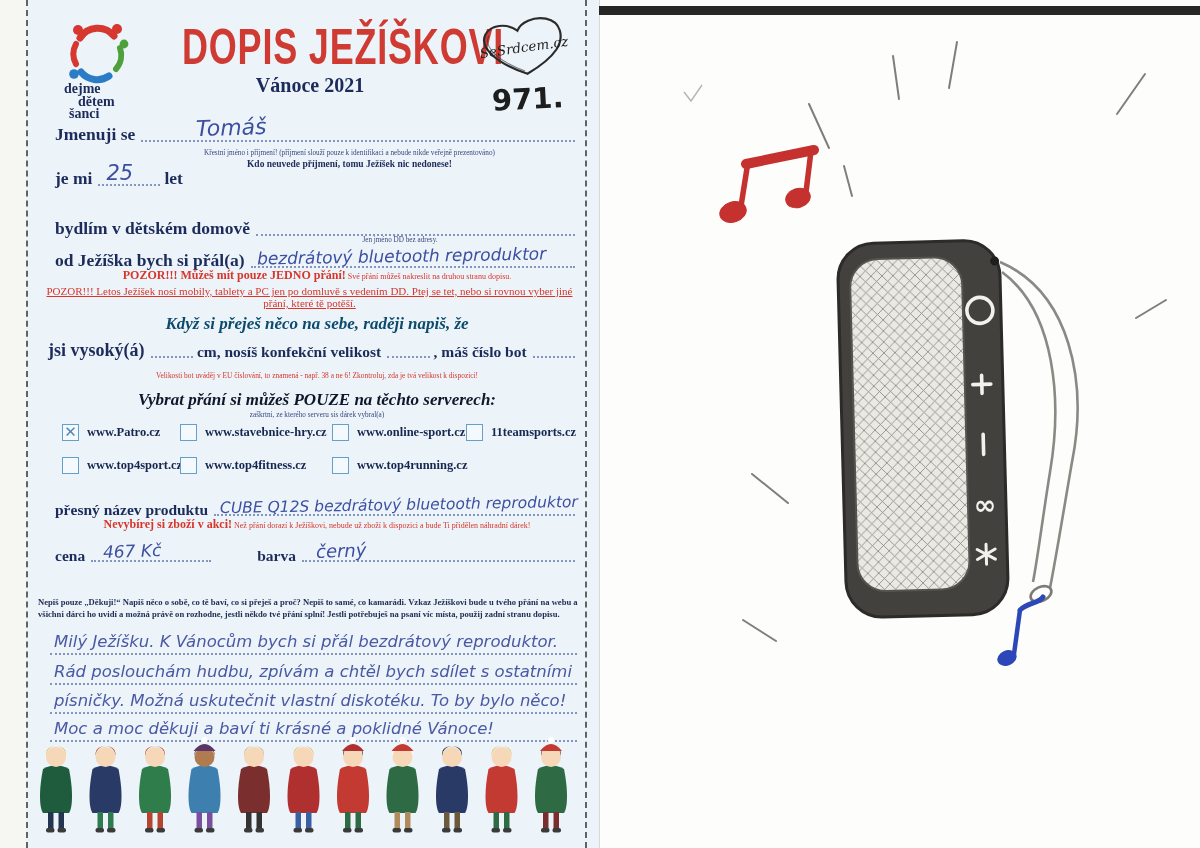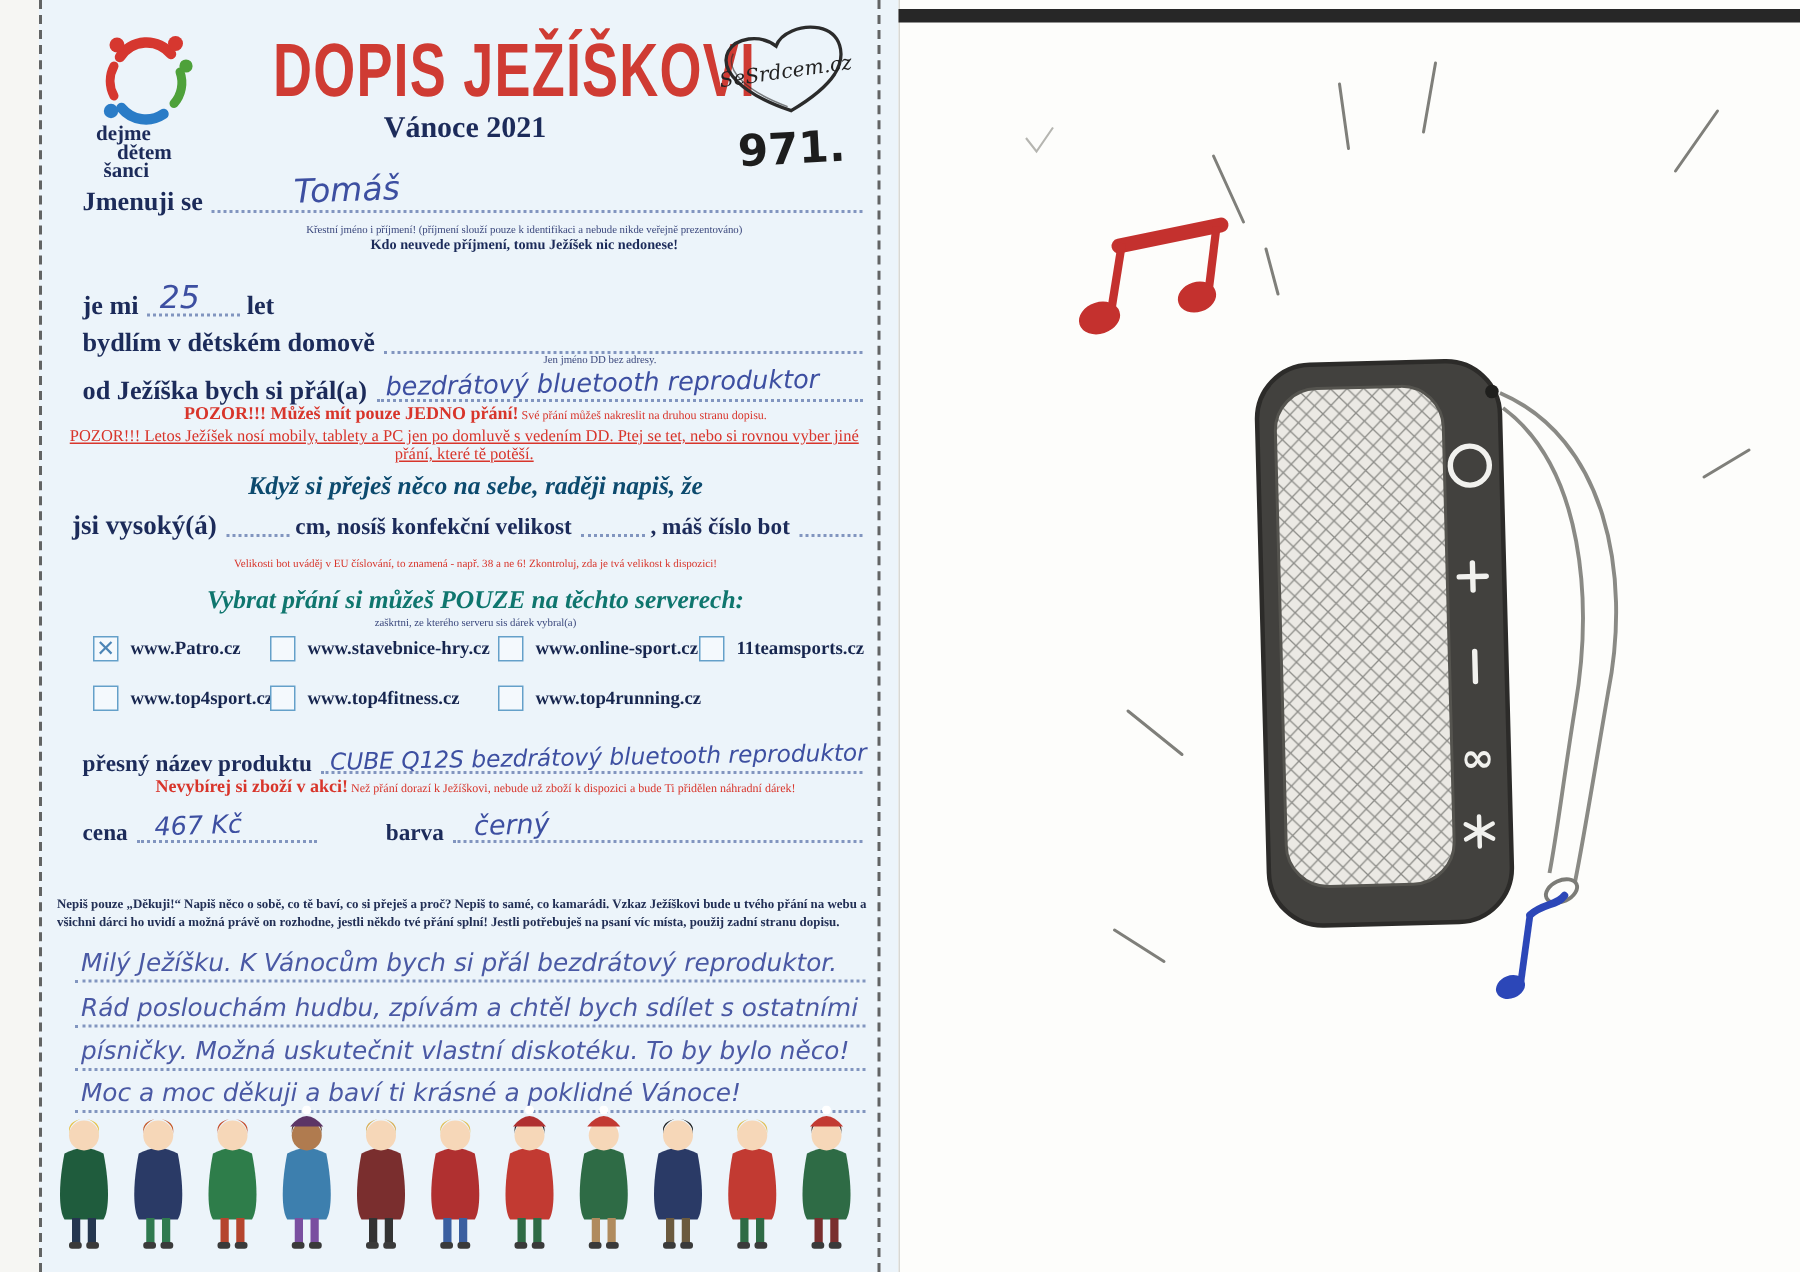--- a/index.html
+++ b/index.html
@@ -81,21 +81,21 @@
 
     <div class="row" style="top:120px;">
       <span class="lbl">Jmenuji se</span>
       <span class="dots">
         <span class="hand" style="left:55px;bottom:0;font-size:22px;transform:rotate(-2deg);">Tomáš</span>
       </span>
     </div>
     <div class="helper" style="top:149px;left:120px;right:20px;font-size:7.2px;">Křestní jméno i příjmení! (příjmení slouží pouze k identifikaci a nebude nikde veřejně prezentováno)</div>
     <div class="helper" style="top:159px;left:120px;right:20px;font-size:9.5px;font-weight:700;color:#1c2b5a;">Kdo neuvede příjmení, tomu Ježíšek nic nedonese!</div>
 
-    <div class="row" style="top:189px;right:370px;">
+    <div class="row" style="top:164px;right:370px;">
       <span class="lbl">je mi</span>
       <span class="dots" style="min-width:62px;max-width:62px;">
         <span class="hand" style="left:8px;bottom:-1px;font-size:21px;">25</span>
       </span>
       <span class="lbl">let</span>
     </div>
 
     <div class="row" style="top:214px;">
       <span class="lbl">bydlím v dětském domově</span>
       <span class="dots"></span>
@@ -118,21 +118,21 @@
     <div class="row" style="top:336px;left:48px;">
       <span class="lbl" style="font-size:18px;">jsi vysoký(á)</span>
       <span class="dots" style="max-width:78px;"></span>
       <span class="lbl" style="font-size:15.5px;">cm, nosíš konfekční velikost</span>
       <span class="dots" style="max-width:70px;"></span>
       <span class="lbl" style="font-size:15.5px;">, máš číslo bot</span>
       <span class="dots" style="max-width:90px;"></span>
     </div>
     <div class="helper center red" style="top:371px;font-size:7.4px;">Velikosti bot uváděj v EU číslování, to znamená - např. 38 a ne 6! Zkontroluj, zda je tvá velikost k dispozici!</div>
 
-    <div class="helper center" style="top:390px;font-size:17px;font-style:italic;font-weight:700;color:#0f766e;">Vybrat přání si můžeš POUZE na těchto serverech:</div>
+    <div class="helper center" style="top:390px;font-size:17px;font-style:italic;font-weight:700;color:#0f172a;">Vybrat přání si můžeš POUZE na těchto serverech:</div>
     <div class="helper center" style="top:411px;font-size:7.2px;">zaškrtni, ze kterého serveru sis dárek vybral(a)</div>
 
     <div class="chkrow" style="top:424px;left:62px;">
       <span class="server-item checked" style="width:118px;">
           <span class="chkbox"></span>
           <span class="srv-label">www.Patro.cz</span>
         </span>
       <span class="server-item" style="width:152px;">
           <span class="chkbox"></span>
           <span class="srv-label">www.stavebnice-hry.cz</span>

